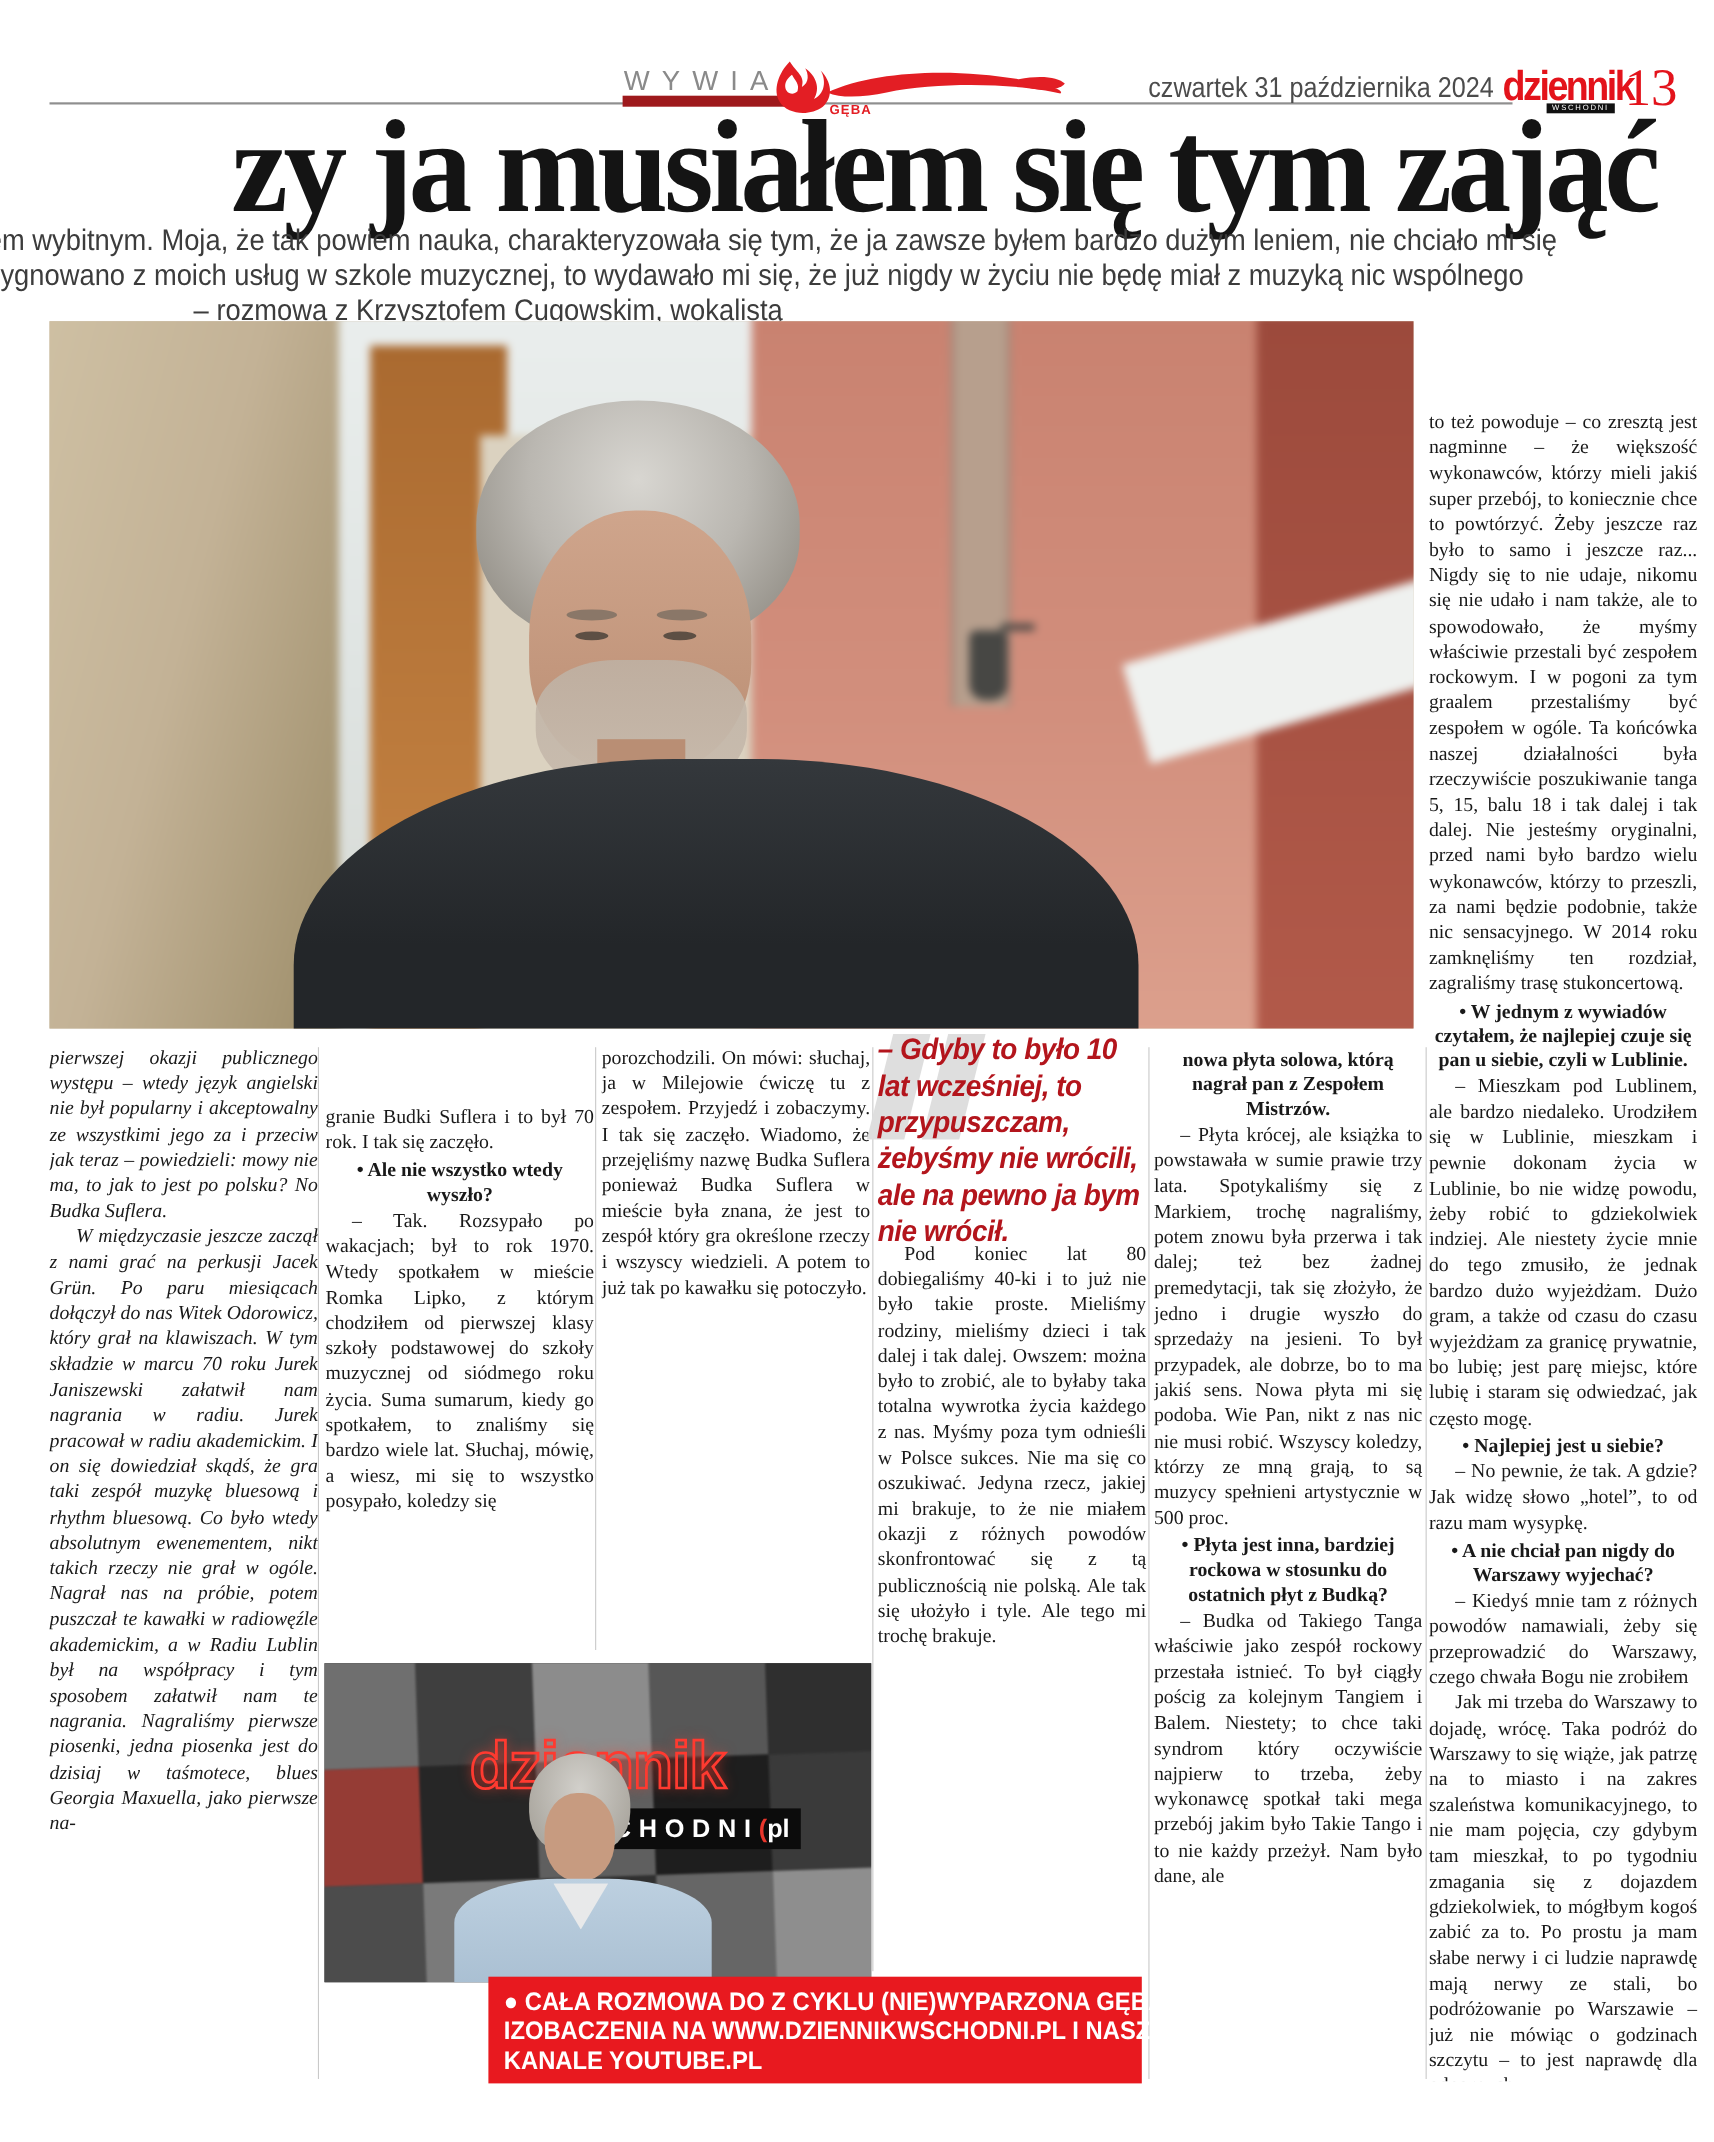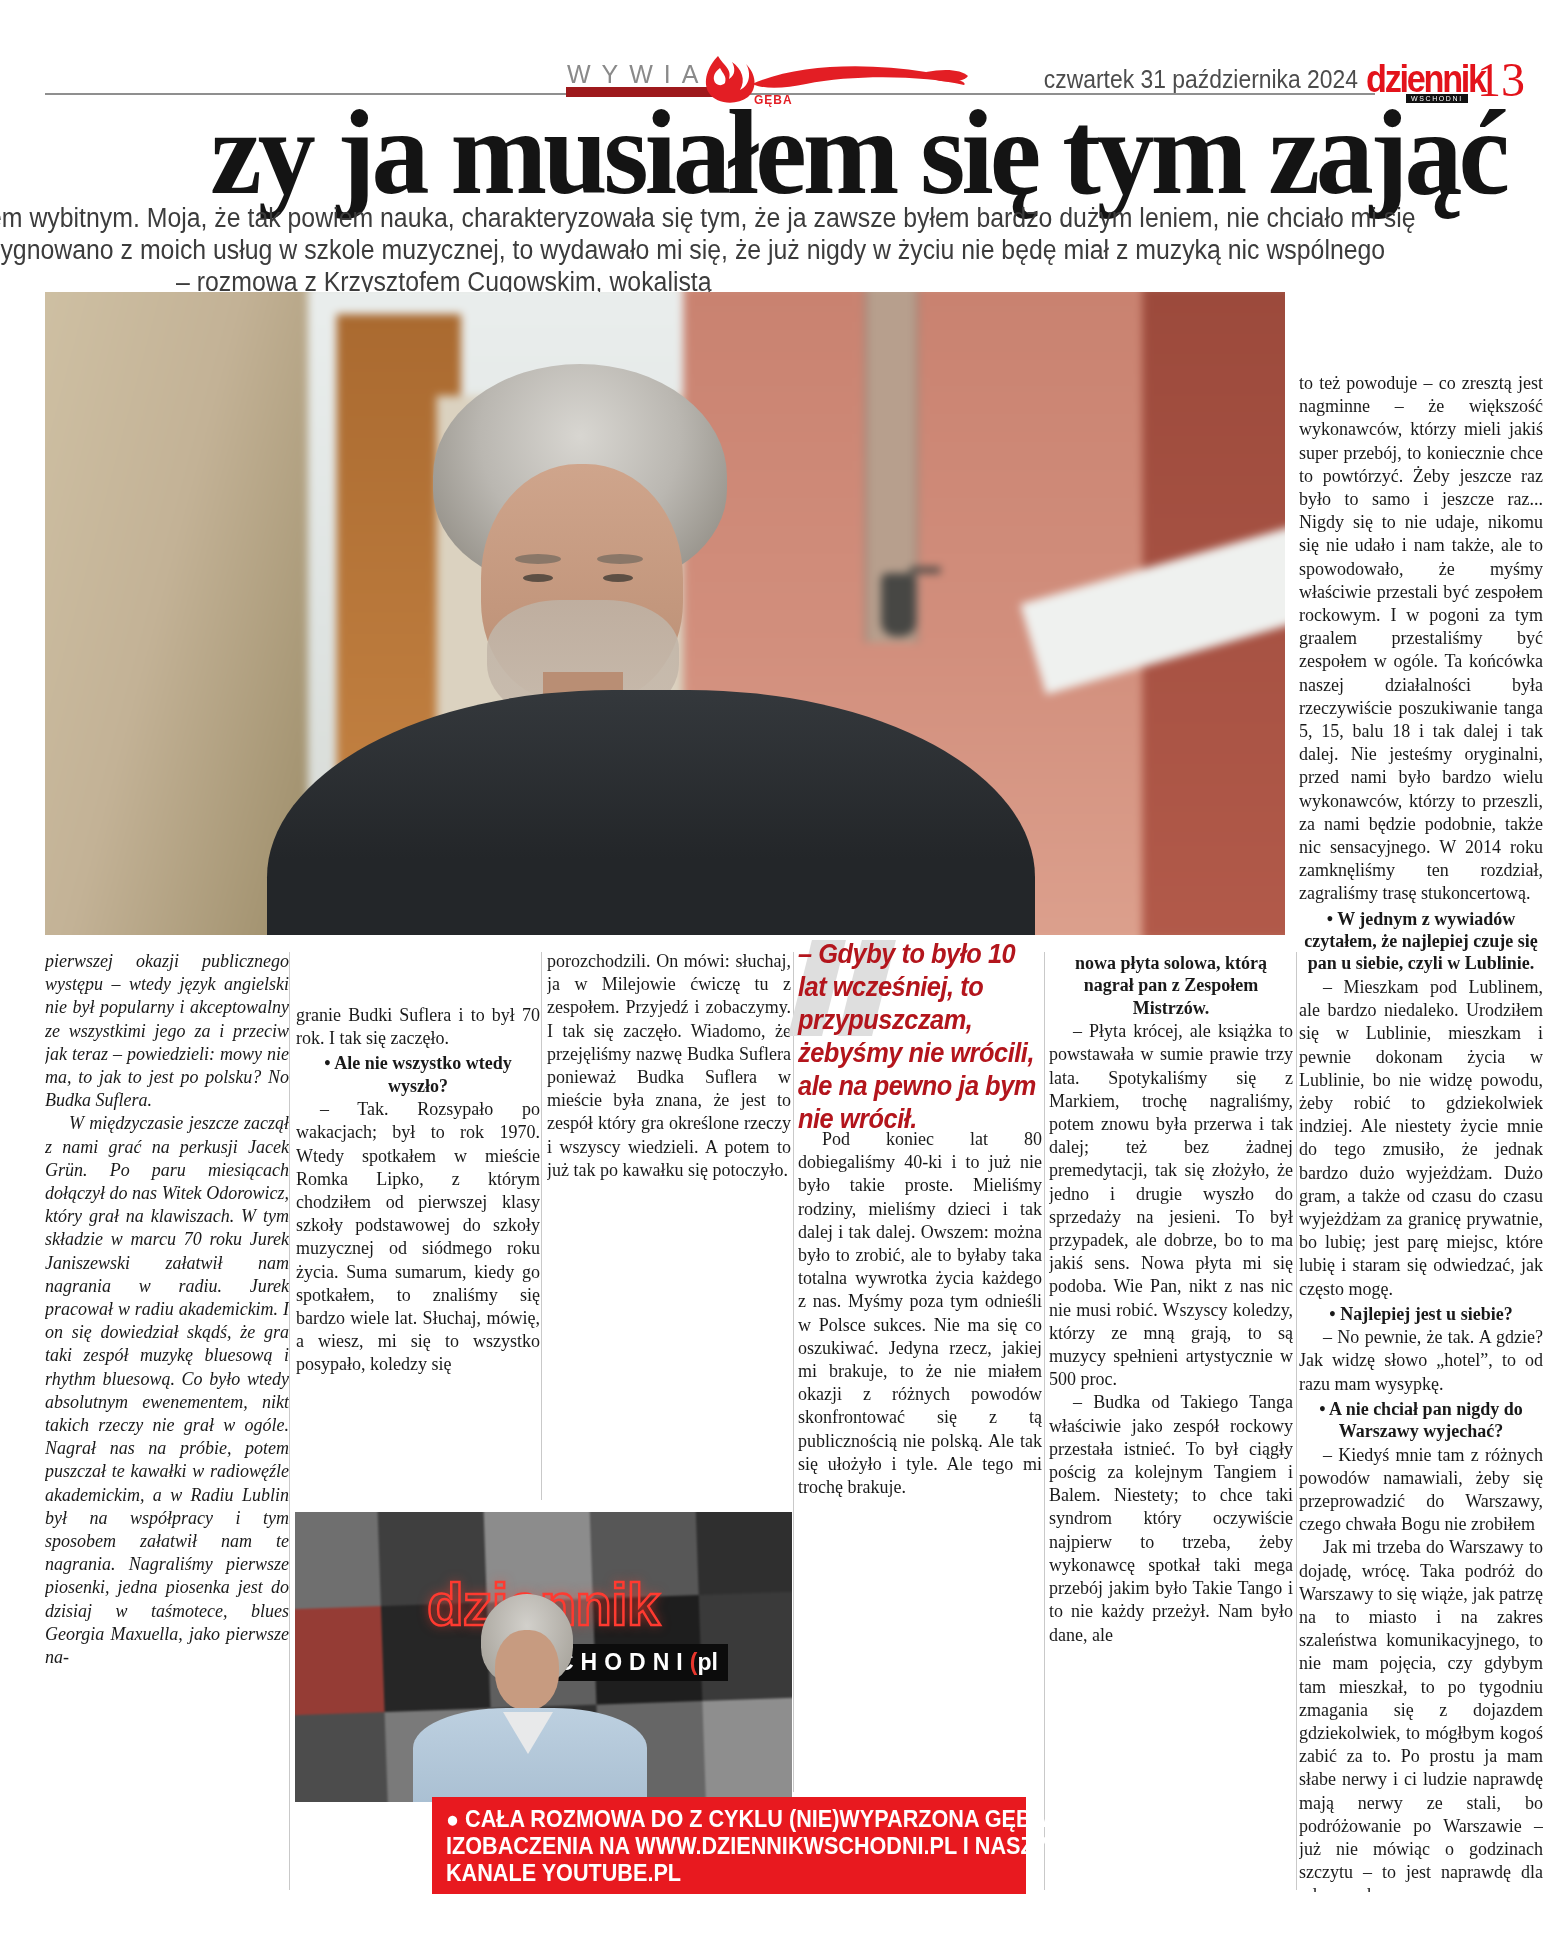--- a/index.html
+++ b/index.html
@@ -105,21 +105,21 @@
   .studio-bar .bar-suffix{position:static;color:#fff;}
   .m2-hair{left:186px;top:82px;width:92px;height:92px;border-radius:50% 50% 42% 42%;
     background:radial-gradient(ellipse at 50% 35%,#d2d0cb,#a8a49c 85%);}
   .m2-face{left:200px;top:118px;width:64px;height:80px;border-radius:46%;background:#c79b80;}
   .m2-shirt{left:118px;top:196px;width:234px;height:100px;border-radius:40% 40% 0 0;
     background:linear-gradient(180deg,#bdd0e0,#a9bfd2);}
   .m2-vneck{left:208px;top:200px;width:50px;height:42px;background:#e8e9ea;
     clip-path:polygon(0 0,100% 0,50% 100%);}
 
   
-  .banner{position:absolute;left:432px;top:1797px;width:594px;height:97px;background:#e8191f;
+  .banner{position:absolute;left:444px;top:1797px;width:594px;height:97px;background:#e8191f;
     box-sizing:border-box;padding:9px 0 0 14px;}
   .banner .bl{font-family:"Liberation Sans",sans-serif;font-weight:bold;color:#fff;font-size:23px;
     line-height:27px;white-space:nowrap;transform:scaleX(.94);transform-origin:0 0;}
 </style>
 </head>
 <body>
 
 <div class="page">
 
   <div class="hairline"></div>
@@ -193,20 +193,21 @@
     </div>
   <div class="col col3">
       <p class="p">porozchodzili. On mówi: słuchaj, ja w Milejowie ćwiczę tu z zespołem. Przyjedź i zobaczymy. I tak się zaczęło. Wiadomo, że przejęliśmy nazwę Budka Suflera ponieważ Budka Suflera w mieście była znana, że jest to zespół który gra określone rzeczy i wszyscy wiedzieli. A potem to już tak po kawałku się potoczyło.</p>
     </div>
   <div class="col col4">
       <p class="a">Pod koniec lat 80 dobiegaliśmy 40-ki i to już nie było takie proste. Mieliśmy rodziny, mieliśmy dzieci i tak dalej i tak dalej. Owszem: można było to zrobić, ale to byłaby taka totalna wywrotka życia każdego z nas. Myśmy poza tym odnieśli w Polsce sukces. Nie ma się co oszukiwać. Jedyna rzecz, jakiej mi brakuje, to że nie miałem okazji z różnych powodów skonfrontować się z tą publicznością nie polską. Ale tak się ułożyło i tyle. Ale tego mi trochę brakuje.</p>
     </div>
   <div class="col col5">
       <p class="q">nowa płyta solowa, którą nagrał pan z Zespołem Mistrzów.</p>
       <p class="a">– Płyta krócej, ale książka to powstawała w sumie prawie trzy lata. Spotykaliśmy się z Markiem, trochę nagraliśmy, potem znowu była przerwa i tak dalej; też bez żadnej premedytacji, tak się złożyło, że jedno i drugie wyszło do sprzedaży na jesieni. To był przypadek, ale dobrze, bo to ma jakiś sens. Nowa płyta mi się podoba. Wie Pan, nikt z nas nic nie musi robić. Wszyscy koledzy, którzy ze mną grają, to są muzycy spełnieni artystycznie w 500 proc.</p>
+      <p class="q">• Płyta jest inna, bardziej rockowa w stosunku do ostatnich płyt z Budką?</p>
       <p class="a">– Budka od Takiego Tanga właściwie jako zespół rockowy przestała istnieć. To był ciągły pościg za kolejnym Tangiem i Balem. Niestety; to chce taki syndrom który oczywiście najpierw to trzeba, żeby wykonawcę spotkał taki mega przebój jakim było Takie Tango i to nie każdy przeżył. Nam było dane, ale</p>
     </div>
 
   <div class="vr" style="left:289px;top:952px;height:938px;"></div>
   <div class="vr" style="left:541px;top:952px;height:548px;"></div>
   <div class="vr" style="left:793px;top:952px;height:840px;"></div>
   <div class="vr" style="left:1044px;top:952px;height:938px;"></div>
   <div class="vr" style="left:1296px;top:952px;height:938px;"></div>
 
   <div class="pullquote">

